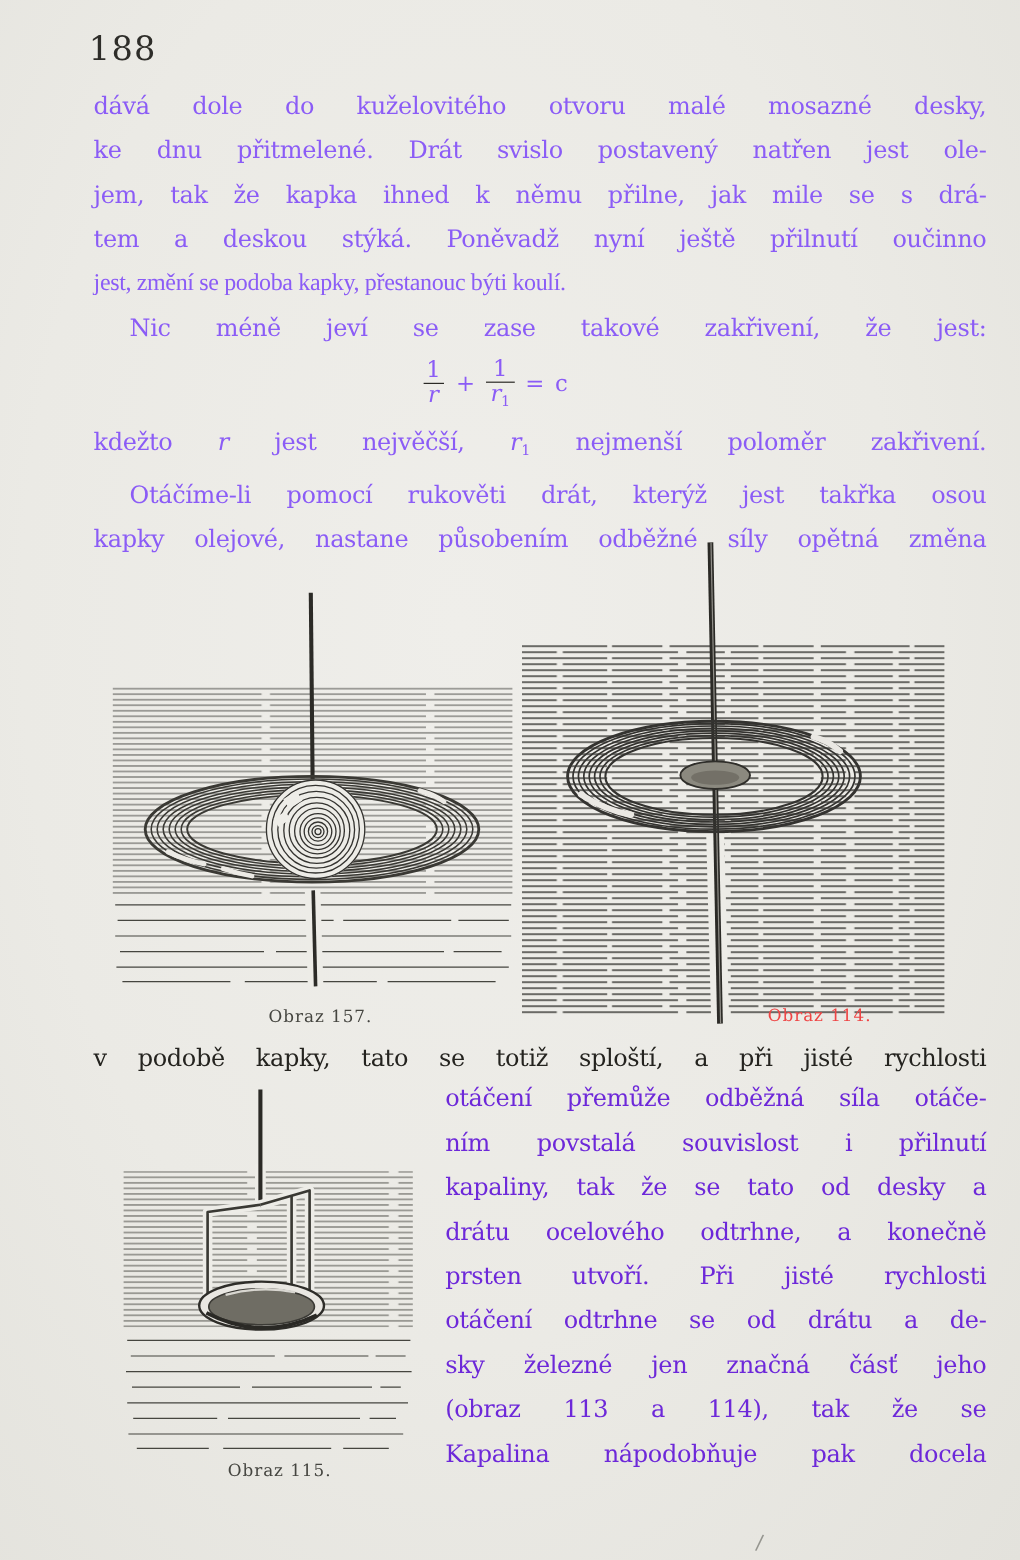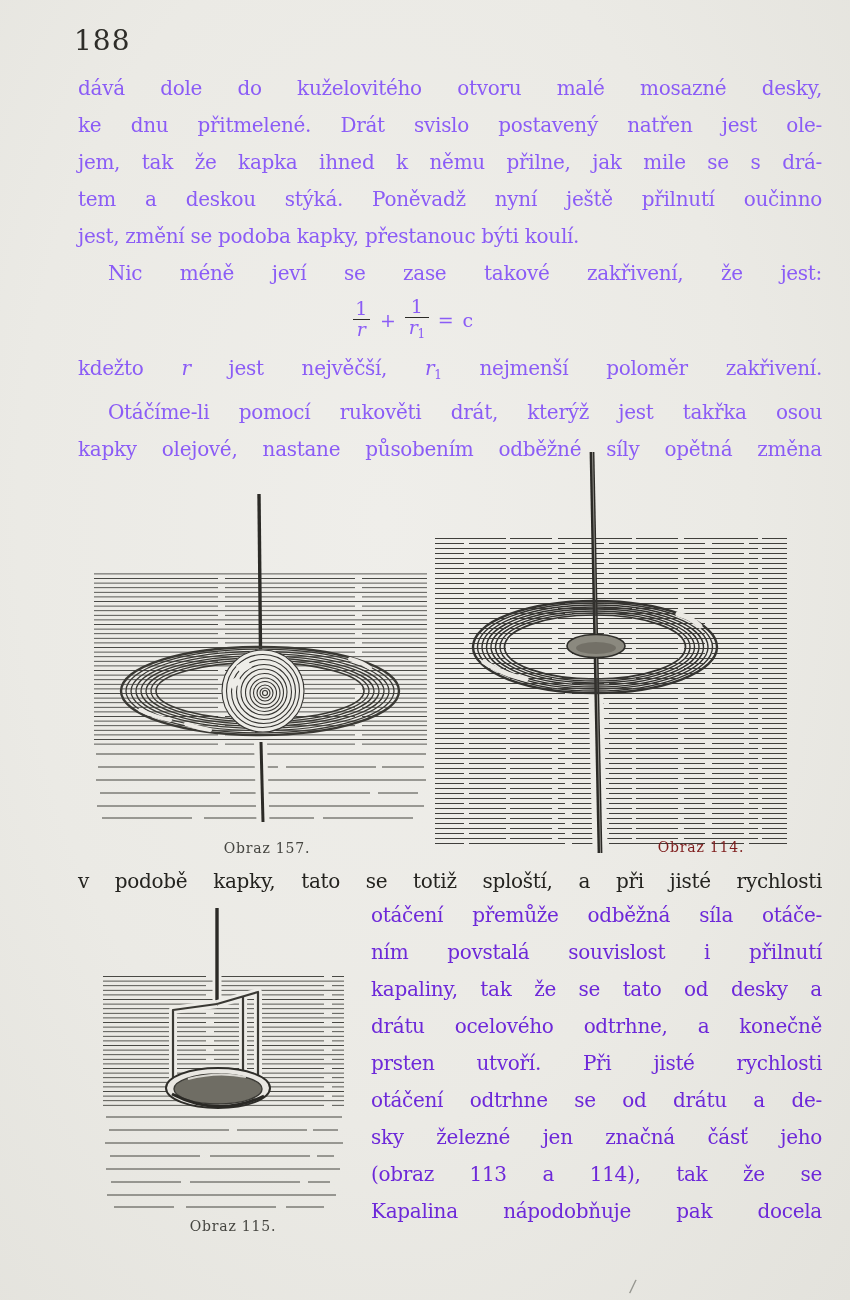--- a/index.html
+++ b/index.html
@@ -15,21 +15,21 @@
   .page-number {
     position: absolute; left: 74px; top: 24px;
     font-size: 28px; letter-spacing: 1px; color: #2e2d29; text-align: center;
   }
   .main-col {
     position: absolute; left: 78px; top: 70px; width: 744px;
     font-size: 20px; letter-spacing: -0.3px; line-height: 37px;
     color: #8b5cf6;
   }
   .tline { text-align: justify; text-align-last: justify; white-space: normal; }
-  .tline.lastline { text-align-last: left; }
+  .tline.lastline { text-align-last: left; font-family: Liberation Serif, serif; }
   .tline.indent { text-indent: 30px; }
   .formula {
     position: relative; left: -38px;
     height: 58px; margin-top: -2px; margin-bottom: 2px;
     display: flex; align-items: center; justify-content: center; gap: 9px;
     text-align: center; text-align-last: center;
   }
   .frac { display: inline-flex; flex-direction: column; align-items: center; line-height: 1.05; }
   .frac .num { padding: 0 4px; font-size: 19px; }
   .frac .den { padding: 0 4px; border-top: 1.6px solid #2b2a26; font-size: 19px; font-style: italic; }
@@ -45,21 +45,21 @@
     position: absolute; left: 78px; top: 864px; width: 744px;
     font-size: 20px; letter-spacing: -0.3px; line-height: 34px;
     text-align: justify; text-align-last: justify;
   }
   .fig { position: absolute; }
   .fig-caption {
     position: absolute; width: 150px; text-align: center;
     font-size: 14px; letter-spacing: 0.8px; color: #454540;
   }
   .cap-113 { left: 192px; top: 840px; }
-  .cap-114 { left: 626px; top: 839px; color: #7f1d1d; }
+  .cap-114 { left: 608px; top: 839px; color: #ef4444; }
   .cap-115 { left: 158px; top: 1218px; }
   .artifact-slash {
     position: absolute; left: 630px; top: 1276px;
     font-size: 17px; color: #95958f; transform: rotate(8deg);
   }
   svg { display: block; }
 </style>
 </head>
 <body>
 

